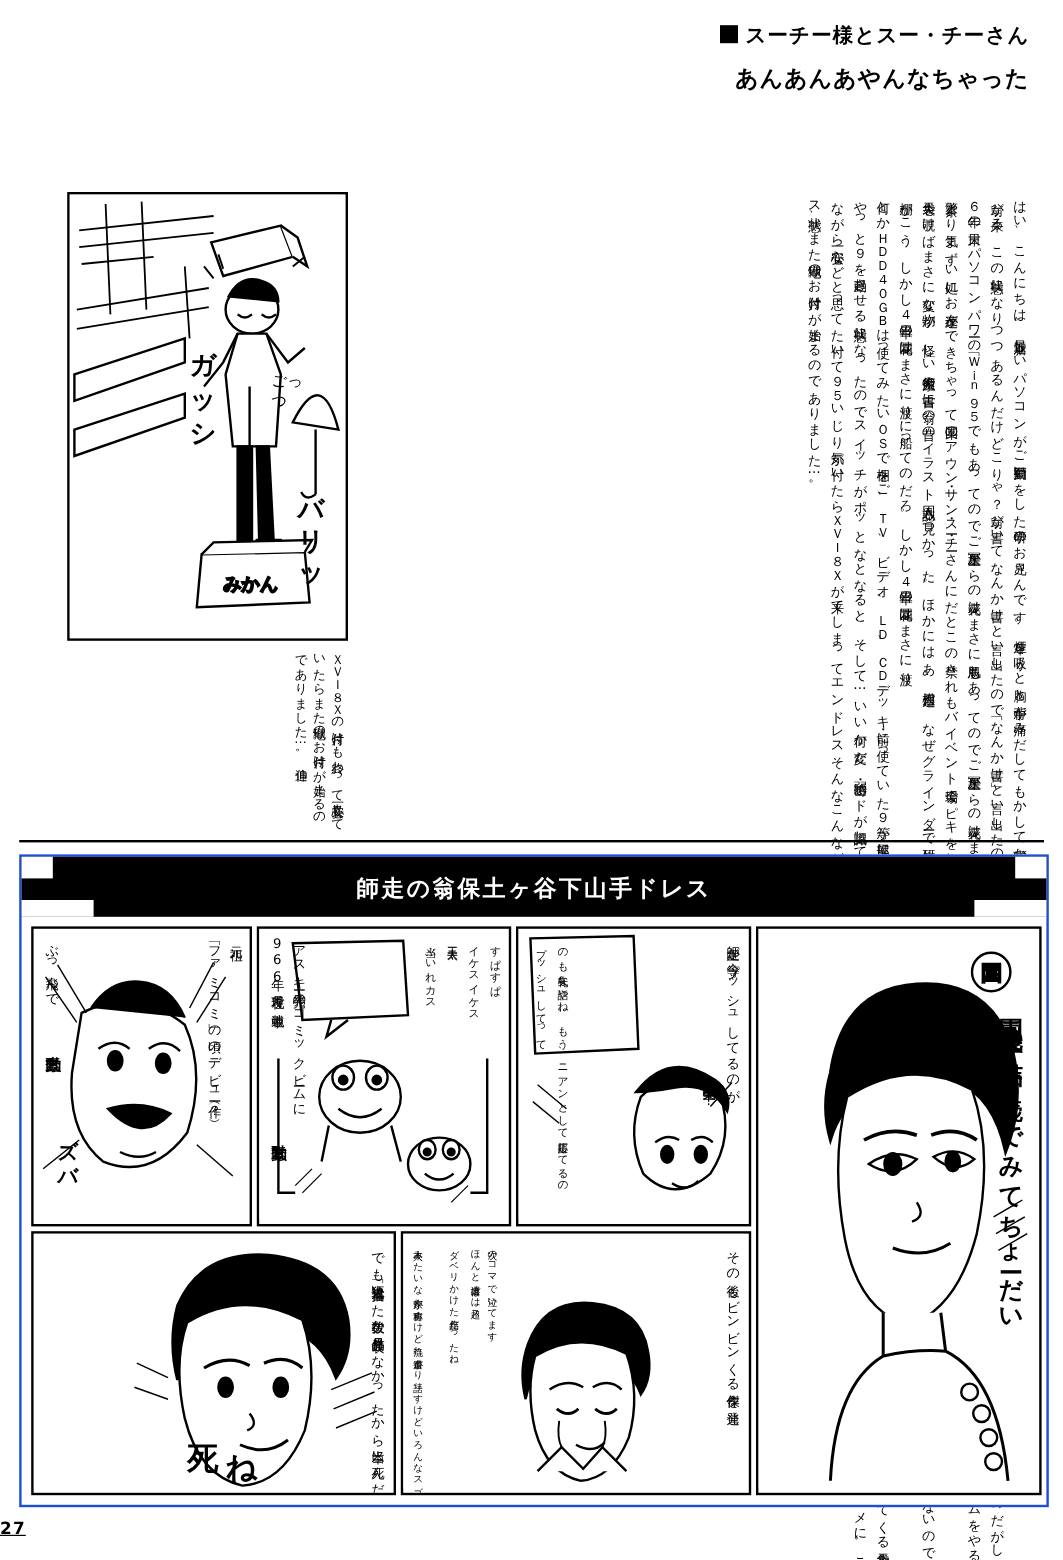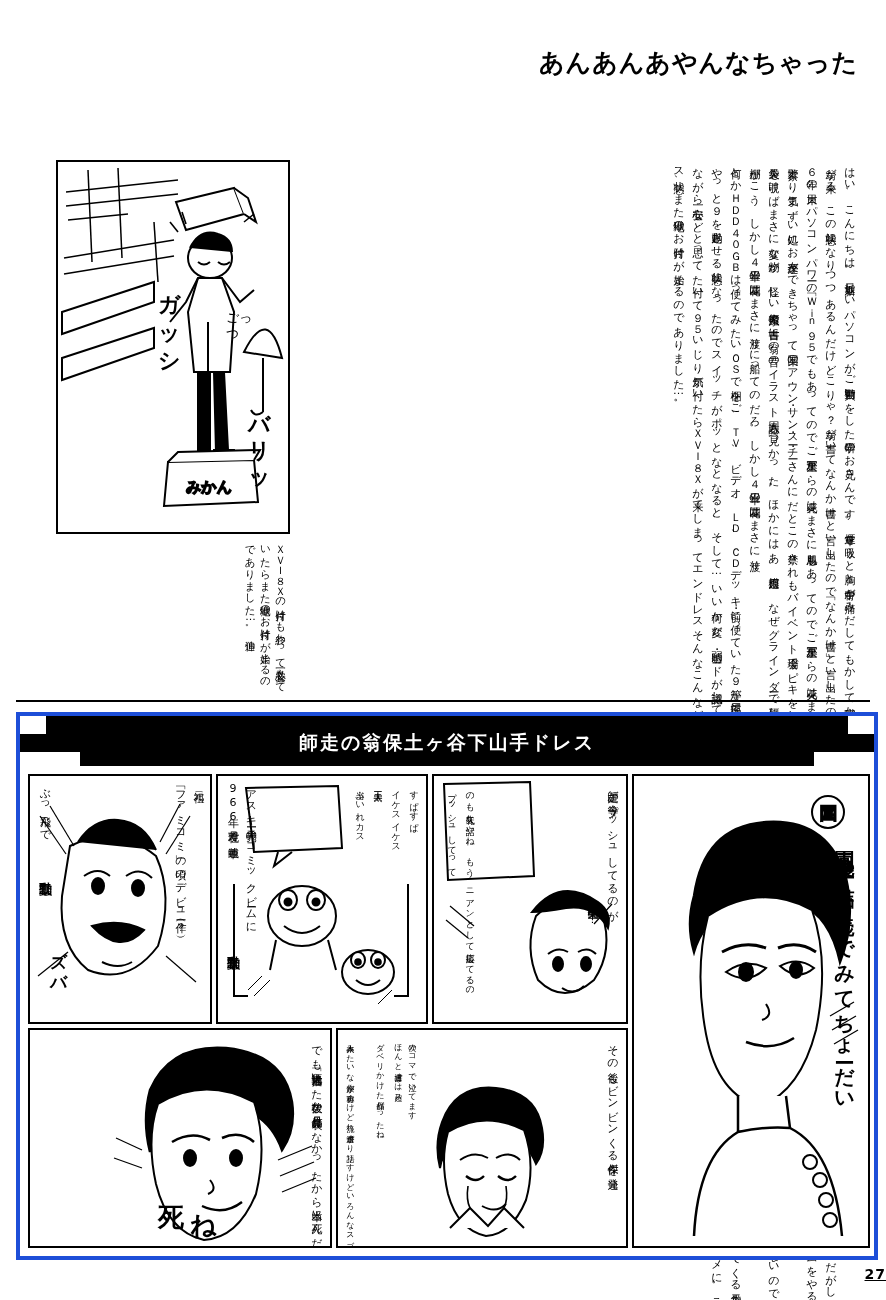--- a/index.html
+++ b/index.html
@@ -41,22 +41,22 @@
   }
   .blk-square {
     display: inline-block;
     width: 15px;
     height: 15px;
     background: #000;
     margin-right: 6px;
     vertical-align: -1px;
   }
   #main-title {
-    margin-top: 24px;
-    font-size: 25px;
+    margin-top: 12px;
+    font-size: 19px;
     font-weight: bold;
     line-height: 1.5;
     letter-spacing: 1px;
     white-space: nowrap;
   }
 
   
   #illo-frame {
     position: absolute;
     left: 28px;
@@ -114,21 +114,21 @@
     background: #000;
   }
 
   
   #manga-block {
     position: absolute;
     left: 16px;
     top: 712px;
     width: 854px;
     height: 540px;
-    border: 4px solid #1d4ed8;
+    border: 2px solid #1d4ed8;
     background: #fff;
   }
   #manga-banner {
     position: absolute;
     left: 0;
     top: 0;
     width: 854px;
     height: 50px;
     background: #000;
     color: #fff;
@@ -174,35 +174,38 @@
     font-weight: bold;
     writing-mode: vertical-rl;
     text-orientation: upright;
   }
 
   #page-number {
     position: absolute;
     left: 0;
     right: 0;
     bottom: 18px;
-    text-align: right;
+    text-align: left;
     font-size: 14px;
     font-weight: bold;
     letter-spacing: 1px;
     text-decoration: underline;
   }
 
   svg { display: block; }
 </style>
 </head>
 <body>
 
 <div id="top-article">
 
   <div id="header-area">
+    <div id="series-line">
+      <span class="blk-square"></span><span>スーチー様とスー・チーさん</span>
+    </div>
     <div id="main-title">
       <div>あんあんあやんなちゃった</div>
     </div>
   </div>
 
   <div id="illo-frame">
     <svg width="226" height="366" viewBox="0 0 226 366">
       <rect x="0" y="0" width="226" height="366" fill="#fff"></rect>
 
       <g stroke="#000" stroke-width="1.5" fill="none">

